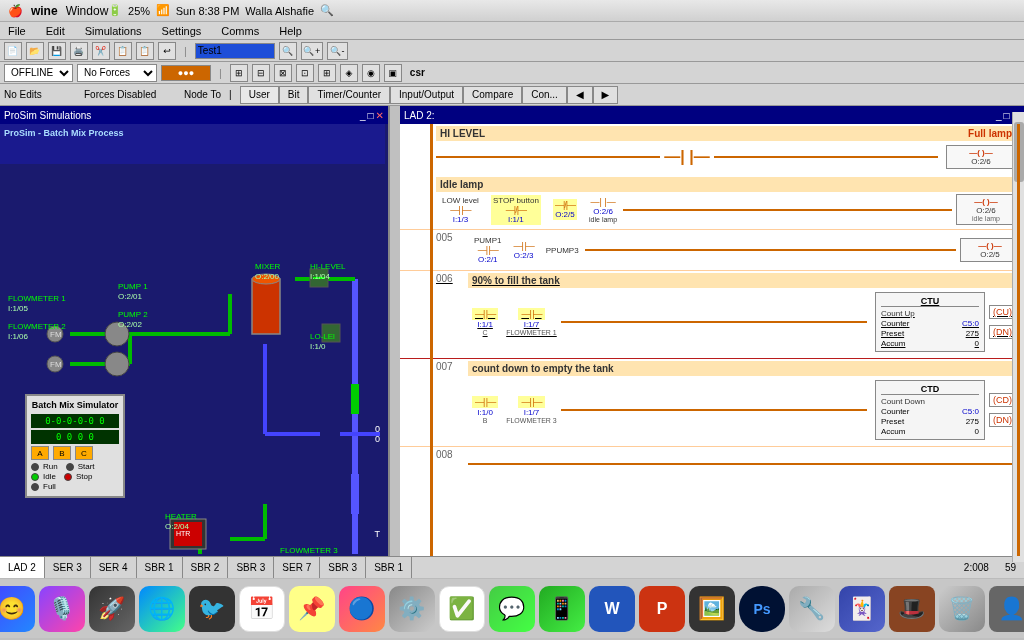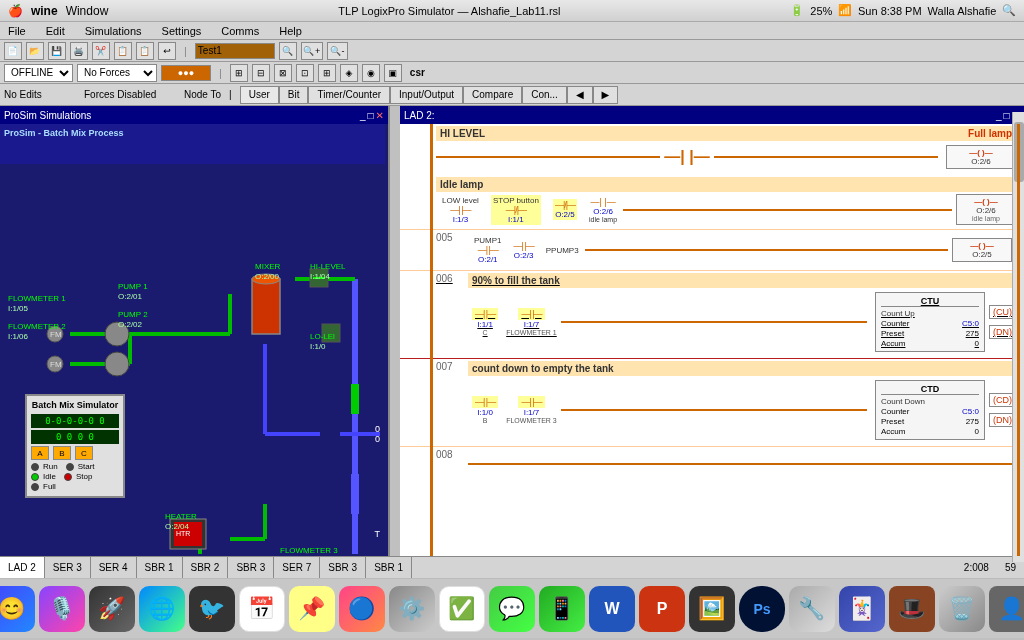--- a/index.html
+++ b/index.html
@@ -54,21 +54,21 @@
       align-items: center;
       justify-content: center;
       padding: 0 2px;
     }
     .toolbar-input {
       height: 16px;
       font-size: 10px;
       border: 1px solid #888;
       padding: 0 2px;
       width: 80px;
-      background: #a16207;
+      background: #1d4ed8;
     }
 
     
     .toolbar2 {
       height: 22px;
       background: #d4d4d4;
       display: flex;
       align-items: center;
       padding: 0 4px;
       border-bottom: 1px solid #999;
@@ -264,23 +264,20 @@
     .pipe-blue { stroke: #4444ff; stroke-width: 4; fill: none; }
   </style>
 </head>
 <body>
 
 <div class="mac-bar">
   <div class="mac-bar-left">
     <span>🍎</span>
     <span style="font-weight:bold;">wine</span>
     <span>Window</span>
-  </div>
-  <div class="mac-bar-center">
-    <span style="font-size:11px;">TLP LogixPro Simulator — Alshafie_Lab11.rsl</span>
   </div>
   <div class="mac-bar-right">
     <span>🔋</span>
     <span>25%</span>
     <span>📶</span>
     <span>Sun 8:38 PM</span>
     <span>Walla Alshafie</span>
     <span>🔍</span>
   </div>
 </div>
@@ -559,21 +556,21 @@
 
             <div style="border:1px solid #888; padding:2px 4px; font-size:9px; background:#f8f8f8; margin-left:4px; min-width:60px; text-align:center;">
               <div style="font-size:8px; color:#cc3300; font-weight:bold;">—( )—</div>
               <div style="font-size:8px; color:#333;">O:2/6</div>
               <div style="font-size:7px; color:#666;">idle lamp</div>
             </div>
           </div>
         </div>
       </div>
 
-      <div style="padding:2px 12px 2px 36px; border-bottom:1px solid #ffcc99;">
+      <div style="padding:2px 4px 2px 36px; border-bottom:1px solid #ffcc99;">
         <div style="display:flex;">
           <span style="color:#666; font-size:10px; width:28px; margin-right:4px; flex-shrink:0;">005</span>
           <div style="flex:1;">
             <div style="display:flex; align-items:center; padding:4px 0;">
               <div style="display:flex; flex-direction:column; align-items:center; margin:0 6px;">
                 <span style="font-size:8px; color:#333;">PUMP1</span>
                 <span style="font-size:9px; color:#cc6600; letter-spacing:-1px;">—| |—</span>
                 <span style="font-size:8px; color:#0000cc;">O:2/1</span>
               </div>
               <div style="display:flex; flex-direction:column; align-items:center; margin:0 6px;">

